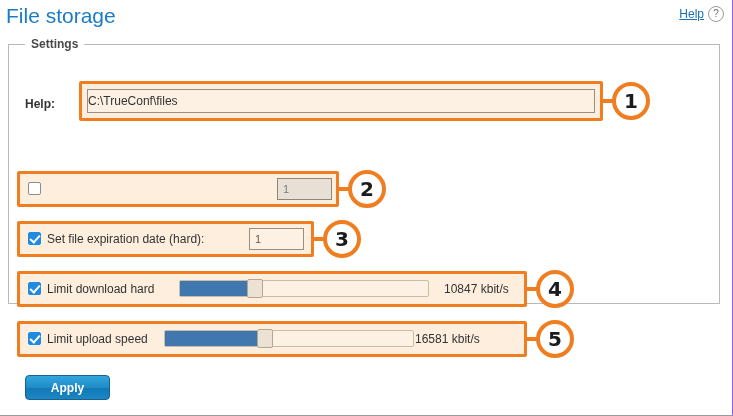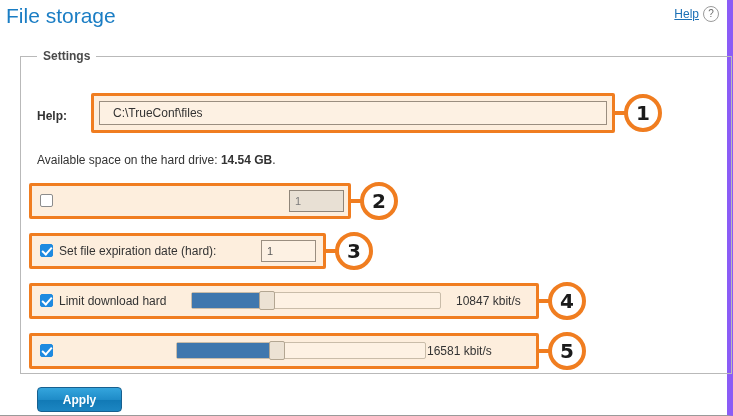--- a/index.html
+++ b/index.html
@@ -14,21 +14,21 @@
     font-size: 12px;
     color: #333333;
     overflow: hidden;
     position: relative;
   }
   .page {
     position: relative;
     width: 733px;
     height: 416px;
     box-sizing: border-box;
-    border-right: 6px solid #8b5cf6;
+    border-right: 1px solid #8b5cf6;
     border-bottom: 1px solid #9a9a9a;
     background: #ffffff;
   }
 
   
   .page-title {
     position: absolute;
     left: 6px;
     top: 4px;
     font-size: 21px;
@@ -64,24 +64,24 @@
     background: #ffffff;
     cursor: pointer;
   }
 
   
   .settings-fieldset {
     position: absolute;
     left: 8px;
     top: 44px;
     width: 712px;
-    height: 318px;
+    height: 260px;
     box-sizing: border-box;
     border: 1px solid #b9b9b9;
-    margin: 12px;
+    margin: 0;
     padding: 0;
   }
   .settings-legend {
     position: absolute;
     left: 16px;
     top: -8px;
     background: #ffffff;
     padding: 0 6px;
     font-size: 12px;
     font-weight: bold;
@@ -131,21 +131,21 @@
     left: 78px;
     top: 44px;
     width: 508px;
     height: 24px;
     box-sizing: border-box;
     border: 1px solid #9a8e80;
     background: #fdf1e3;
     font-family: "Liberation Sans", sans-serif;
     font-size: 12px;
     color: #333333;
-    padding: 0 13px;
+    padding: 0 0;
     outline: none;
   }
   .avail-text {
     position: absolute;
     left: 16px;
     top: 96px;
     font-size: 12px;
     color: #333333;
   }
   .avail-text b { font-weight: bold; }
@@ -266,23 +266,20 @@
 
   <div class="settings-fieldset">
     <div class="settings-legend">Settings</div>
 
     <div class="path-label">Help:</div>
     <div class="hl" style="left:70px; top:36px; width:524px; height:40px;"></div>
     <input class="path-input" type="text" value="C:\TrueConf\files" style="">
     <div class="connector" style="left:594px; top:54px; width:12px;"></div>
     <div class="badge" style="left:603px; top:37px;">1</div>
 
-    <div class="avail-text">
-      <span>Available space on the hard drive: </span><b>14.54 GB</b><span>.</span>
-    </div>
 
     <div class="hl" style="left:8px; top:126px; width:322px; height:36px;"></div>
     <div class="cb" style="left:19px; top:137px;"></div>
     <input class="num-input disabled" type="text" style="left: 268px; top: 133px;" value="1">
     <div class="connector" style="left:330px; top:142px; width:12px;"></div>
     <div class="badge" style="left:339px; top:125px;">2</div>
 
     <div class="hl" style="left:8px; top:176px; width:297px; height:36px;"></div>
     <div class="cb checked" style="left:19px; top:187px;"></div>
     <div class="cb-label" style="left:38px; top:187px;">Set file expiration date (hard):</div>
@@ -296,20 +293,21 @@
     <div class="slider" style="left:170px; top:235px; width:250px;">
       <div class="slider-fill" style="width:29%;"></div>
       <div class="slider-thumb" style="left:27%;"></div>
     </div>
     <div class="speed-value" style="left:435px; top:237px;">10847 kbit/s</div>
     <div class="connector" style="left:518px; top:242px; width:12px;"></div>
     <div class="badge" style="left:527px; top:225px;">4</div>
 
     <div class="hl" style="left:8px; top:276px; width:510px; height:36px;"></div>
     <div class="cb checked" style="left:19px; top:287px;"></div>
+    <div class="cb-label" style="left:38px; top:287px;">Limit upload speed</div>
     <div class="slider" style="left:155px; top:285px; width:250px;">
       <div class="slider-fill" style="width:39%;"></div>
       <div class="slider-thumb" style="left:37%;"></div>
     </div>
     <div class="speed-value" style="left:406px; top:287px;">16581 kbit/s</div>
     <div class="connector" style="left:518px; top:292px; width:12px;"></div>
     <div class="badge" style="left:527px; top:275px;">5</div>
 
     <button class="apply-btn">Apply</button>
   </div>

